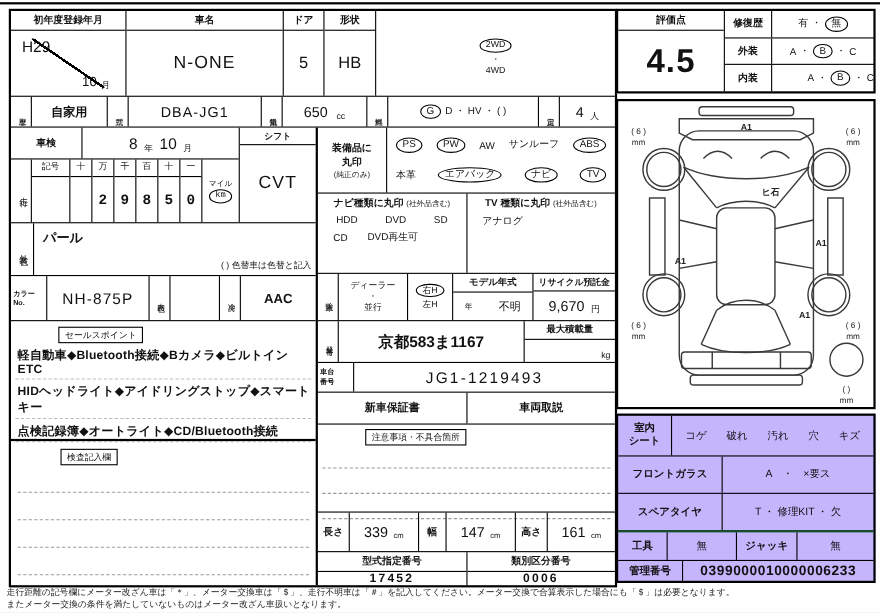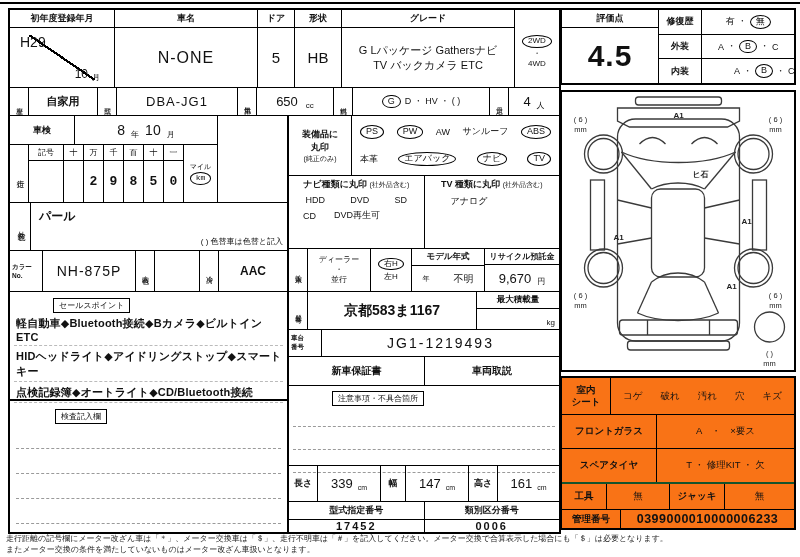--- a/index.html
+++ b/index.html
@@ -68,21 +68,21 @@
   .rpanel{position:absolute;left:560px;top:8px;width:236px;height:522px;}
   .evalbox{position:absolute;left:0;top:0;width:100%;height:77px;border:2px solid #000;display:flex;background:#fff;box-sizing:border-box;}
   .evleft{width:96px;border-right:1px solid #000;display:flex;flex-direction:column;flex:none;}
   .score{flex:1;display:flex;align-items:center;justify-content:center;font-size:30px;font-weight:bold;letter-spacing:1px;}
   .evright{flex:1;display:flex;flex-direction:column;}
   .erow{flex:1;display:flex;border-bottom:1px solid #000;align-items:stretch;font-size:9px;}
   .erow:last-child{border-bottom:none;gap:32px;}
   .elbl{width:42px;border-right:1px solid #000;display:flex;align-items:center;justify-content:center;font-weight:bold;flex:none;}
   .eopt{flex:1;display:flex;align-items:center;justify-content:center;}
   .diagbox{position:absolute;left:0;top:82px;width:100%;height:282px;border:2px solid #000;box-sizing:border-box;background:#fff;}
-  .condbox{position:absolute;left:0;top:368px;width:100%;height:154px;border:2px solid #000;box-sizing:border-box;display:flex;flex-direction:column;background:#f97316;}
+  .condbox{position:absolute;left:0;top:368px;width:100%;height:154px;border:2px solid #000;box-sizing:border-box;display:flex;flex-direction:column;background:#c4b5fd;}
   .crow{display:flex;border-bottom:1px solid #000;align-items:stretch;font-size:9.5px;}
   .crow:last-child{border-bottom:none;}
   .clbl{border-right:1px solid #000;display:flex;align-items:center;justify-content:center;font-weight:bold;flex:none;text-align:center;}
   .cval{flex:1;display:flex;align-items:center;justify-content:center;}
   .foot{position:absolute;left:6px;top:533px;width:788px;font-size:8px;line-height:11px;color:#222;}
   svg text{font-family:"Liberation Sans","DejaVu Sans",sans-serif;}
 </style>
 </head>
 <body>
 
@@ -106,27 +106,20 @@
         <div class="val" style="font-size:16px;letter-spacing:1px;">N-ONE</div>
       </div>
       <div class="c" style="width:36px;">
         <div class="hdr">ドア</div>
         <div class="val" style="font-size:15px;">5</div>
       </div>
       <div class="c" style="width:46px;">
         <div class="hdr">形状</div>
         <div class="val" style="font-size:15px;">HB</div>
       </div>
-      <div class="c" style="width:172px;">
-        <div class="hdr">グレード</div>
-        <div class="val" style="flex-direction:column;font-size:11px;line-height:15px;">
-          <div>G Lパッケージ Gathersナビ</div>
-          <div>TV バックカメラ ETC</div>
-        </div>
-      </div>
       <div class="c" style="flex:1;border-right:none;align-items:center;justify-content:center;font-size:8px;">
         <span class="o" style="margin-top:6px;">2WD</span>
         <div>・</div>
         <div>4WD</div>
       </div>
     </div>
 
     <div class="r2">
       <div class="vcell" style="width:18px;">
           <span class="v">車歴</span>
@@ -205,20 +198,24 @@
               <div class="mcol" style="width:19px;">
                 <div class="mch">一</div>
                 <div class="mcv">0</div>
               </div>
               <div style="flex:1;display:flex;flex-direction:column;align-items:center;justify-content:center;">
                 <span style="font-size:7px;">マイル</span>
                 <span class="o" style="font-size:8px;">km</span>
               </div>
             </div>
           </div>
+          <div class="shiftcol">
+            <div style="font-size:8px;font-weight:bold;text-align:center;border-bottom:1px solid #000;padding:2px 0;">シフト</div>
+            <div style="flex:1;display:flex;align-items:center;justify-content:center;font-size:16px;letter-spacing:1px;">CVT</div>
+          </div>
         </div>
 
         <div class="extrow">
           <div class="vcell" style="width:20px;">
               <span class="v" style="font-size:8px;">外装色</span>
             </div>
           <div style="flex:1;position:relative;">
             <span style="position:absolute;left:8px;top:5px;font-size:12px;font-weight:bold;">パール</span>
             <span style="position:absolute;right:4px;bottom:3px;font-size:8px;">(            ) 色替車は色替と記入</span>
           </div>
@@ -295,21 +292,21 @@
             <div class="navline" style="justify-content:flex-start;gap:18px;padding-left:14px;">
               <span>CD</span>
               <span>DVD再生可</span>
             </div>
           </div>
           <div class="navcell">
             <div class="navtitle">
               <span>TV 種類に丸印</span>
               <span class="nt">(社外品含む)</span>
             </div>
-            <div class="navline" style="justify-content:flex-start;padding-left:26px;">
+            <div class="navline" style="justify-content:flex-start;padding-left:14px;">
               <span>アナログ</span>
             </div>
           </div>
         </div>
 
         <div class="importrow">
           <div class="vcell" style="width:18px;">
               <span class="v" style="font-size:7px;">輸入車</span>
             </div>
           <div class="subcol" style="width:62px;align-items:center;justify-content:center;font-size:8px;line-height:10px;">

